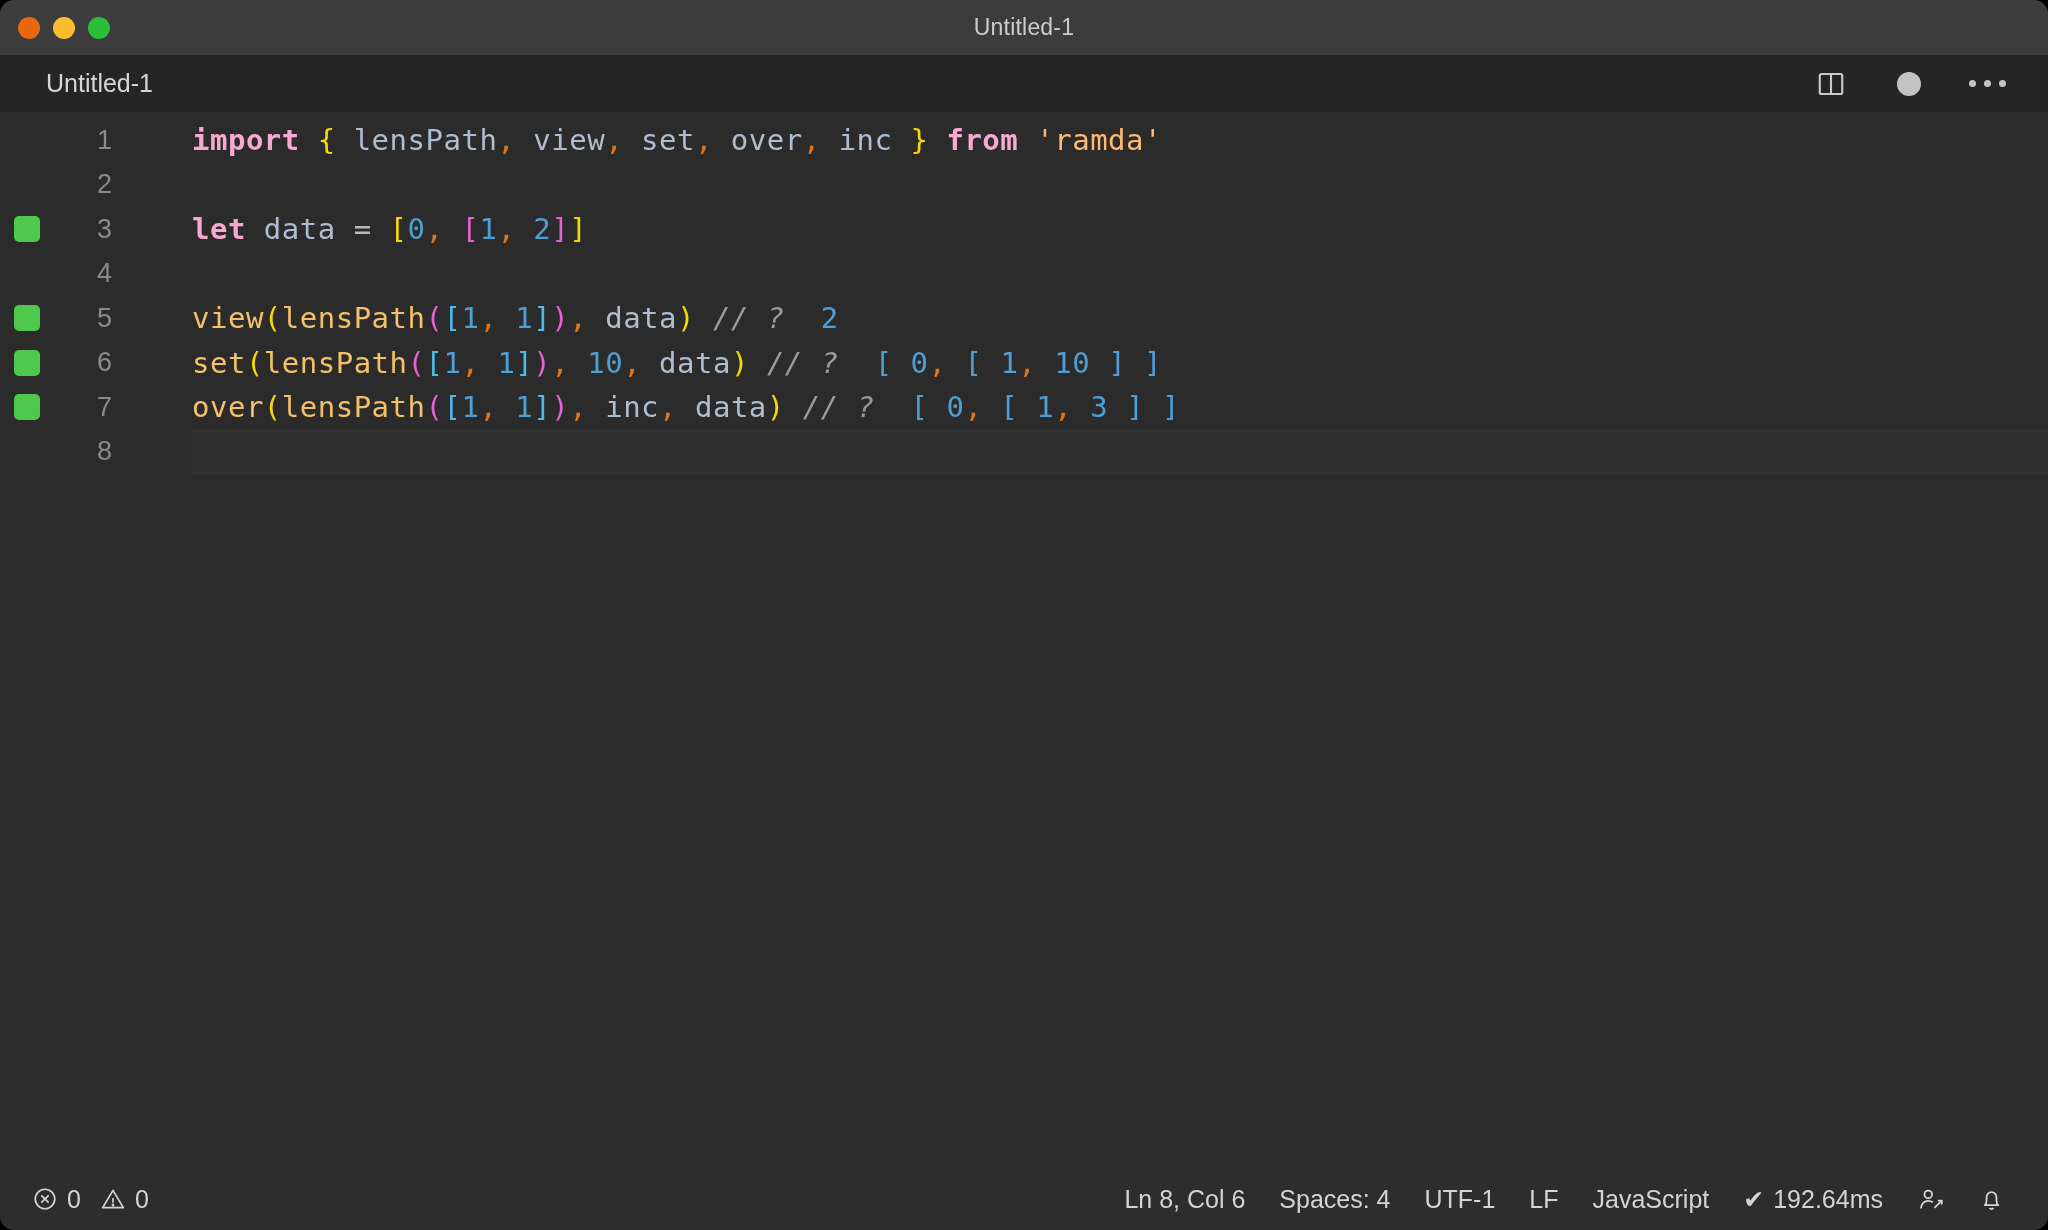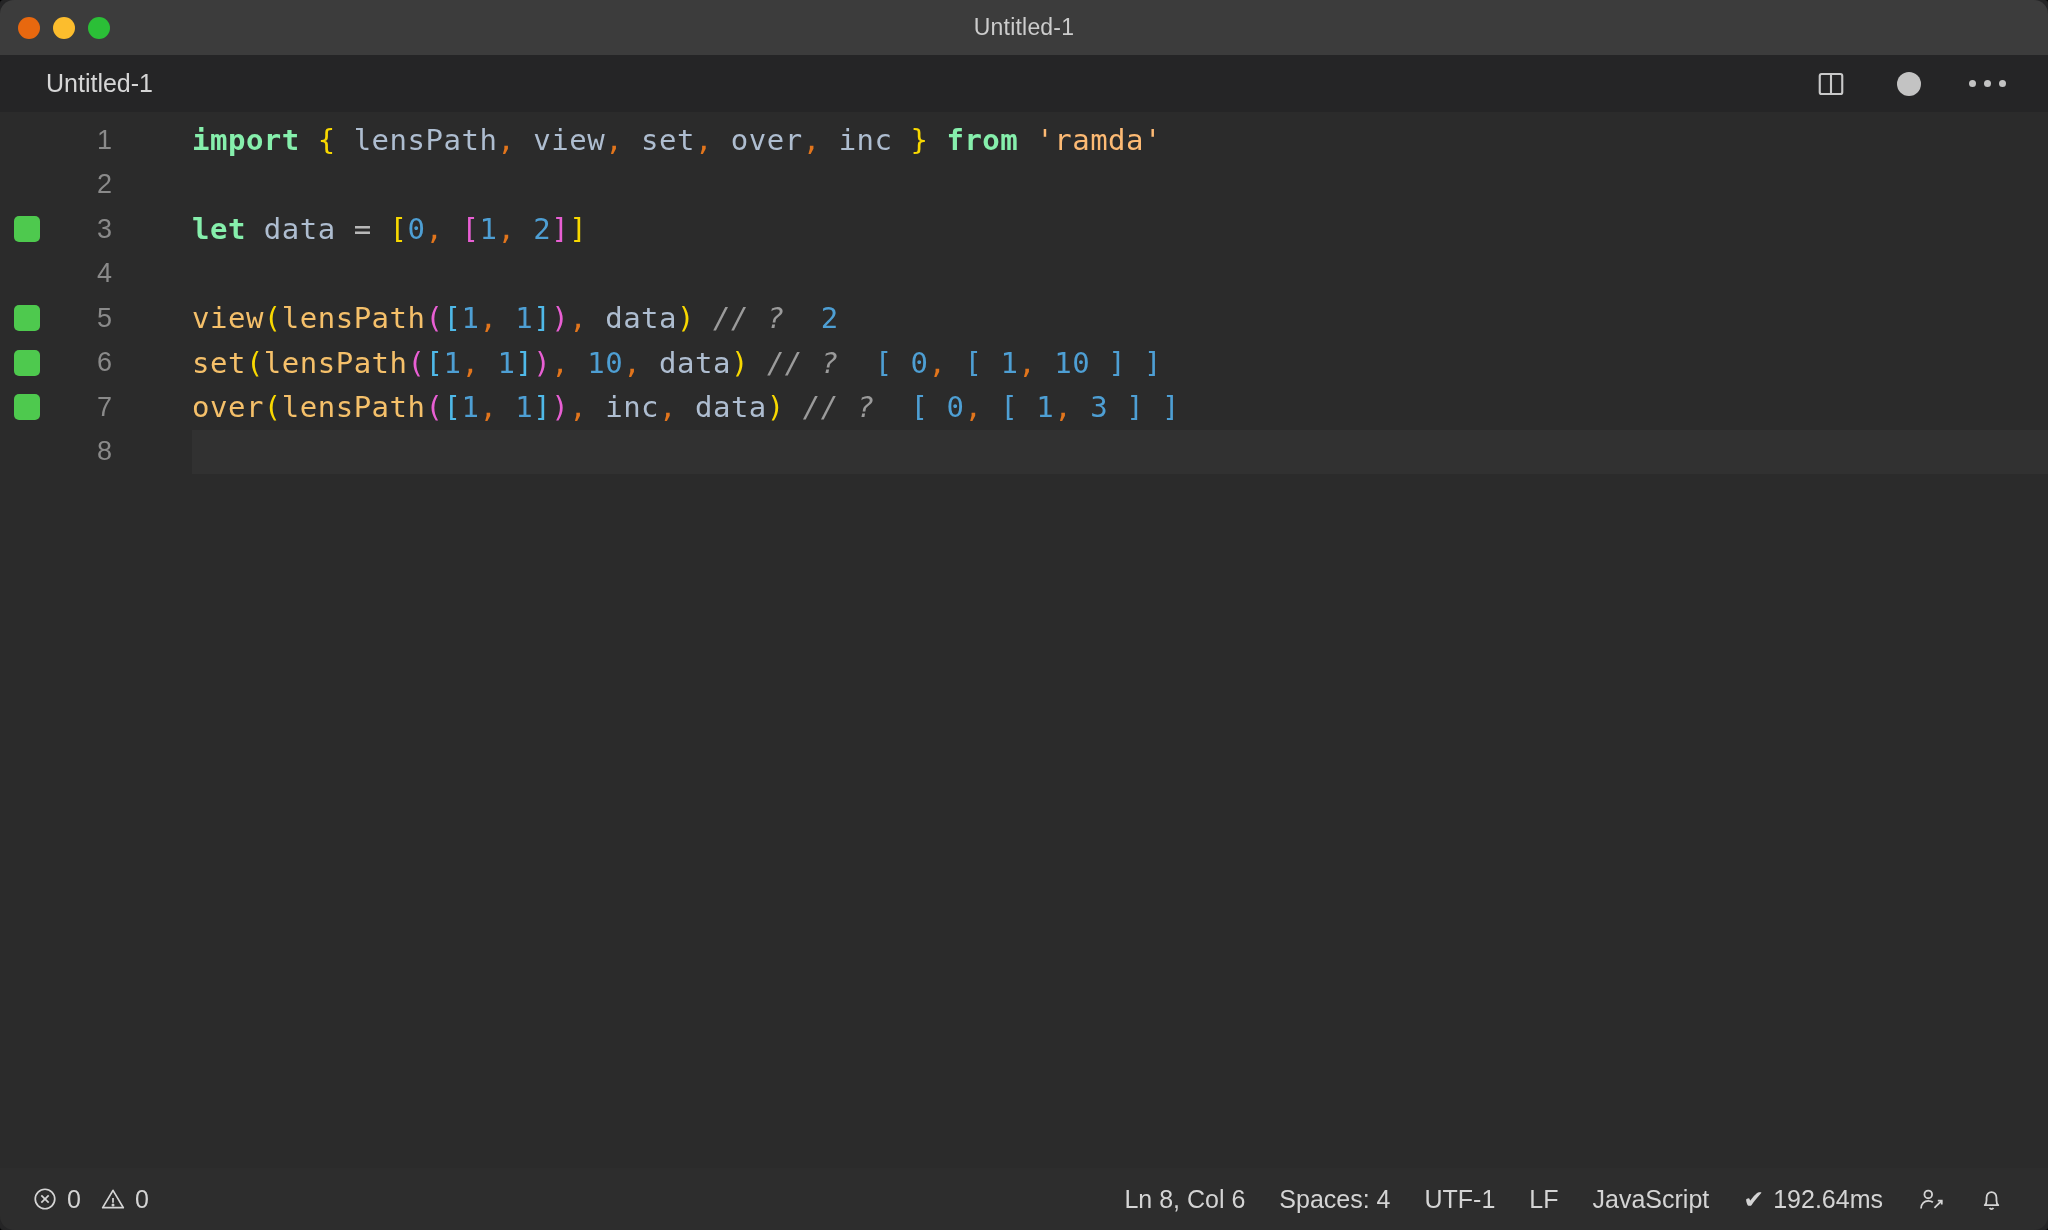--- a/index.html
+++ b/index.html
@@ -14,21 +14,21 @@
     font-family: "Liberation Sans", sans-serif;
   }
 
   #window {
     position: absolute;
     left: 0;
     top: 0;
     width: 2048px;
     height: 1230px;
     background: #252526;
-    border-radius: 3px;
+    border-radius: 14px;
     overflow: hidden;
     display: flex;
     flex-direction: column;
   }
 
   
   #titlebar {
     position: relative;
     height: 55px;
     flex: 0 0 55px;
@@ -171,21 +171,21 @@
   #line8-highlight {
     position: absolute;
     left: 192px;
     right: 0;
     top: 0;
     bottom: 0;
     background: #313131;
   }
 
   
-  .t-kw      { color: #86efac; font-weight: bold; }
+  .t-kw      { color: #f9a8d4; font-weight: bold; }
   .t-id      { color: #aebdd0; }
   .t-fn      { color: #f5c06a; }
   .t-num     { color: #4e9fd4; }
   .t-str     { color: #fdba74; }
   .t-op      { color: #b8b8b8; }
   .t-comma   { color: #e2751c; }
   .t-brace   { color: #f8d800; }
   .t-br1     { color: #f8d800; }
   .t-br2     { color: #e95fd4; }
   .t-br3     { color: #4fb9e8; }

